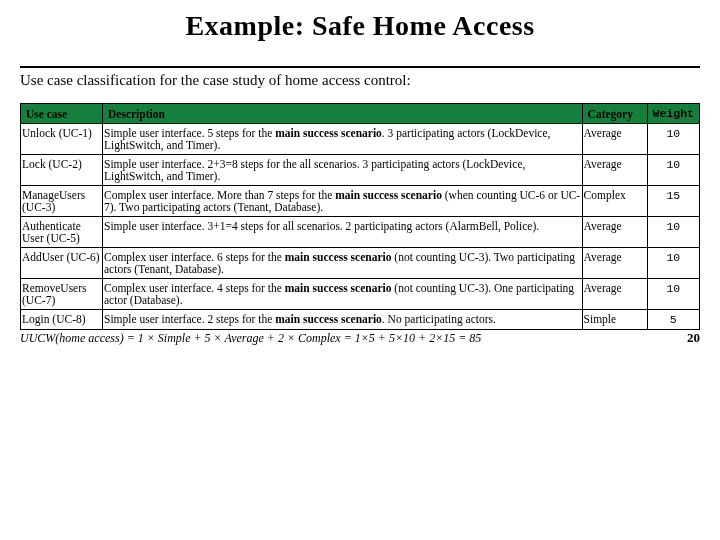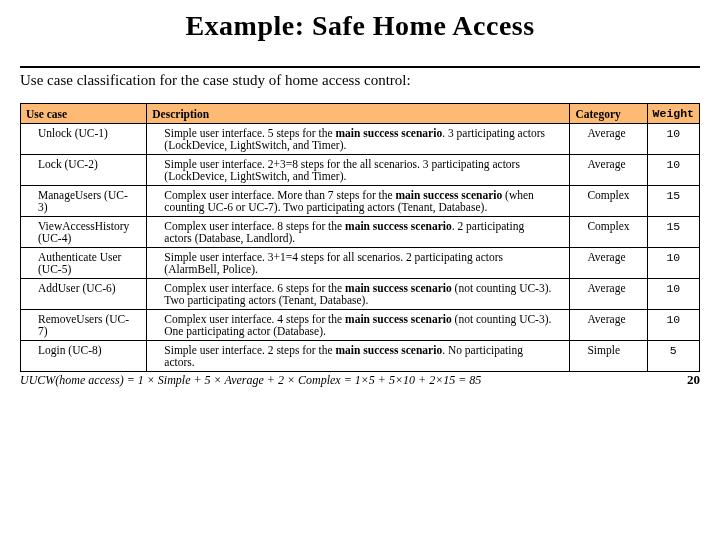--- a/index.html
+++ b/index.html
@@ -35,27 +35,27 @@
       margin-bottom: 14px;
     }
     table {
       width: 100%;
       border-collapse: collapse;
       font-size: 11.5px;
     }
     table th {
       border: 1px solid #000;
       padding: 3px 5px;
-      background: #fdba74;
+      background: #15803d;
       font-weight: bold;
       text-align: left;
     }
     table td {
       border: 1px solid #000;
-      padding: 3px 17px;
+      padding: 3px 1px;
       vertical-align: top;
     }
     .col-usecase { width: 82px; }
     .col-desc { width: auto; }
     .col-cat { width: 65px; }
     .col-weight { width: 48px; text-align: center; font-family: Liberation Mono, monospace; }
     .footer {
       display: flex;
       justify-content: space-between;
       align-items: center;
@@ -99,26 +99,20 @@
           <td class="col-cat">Average</td>
           <td class="col-weight" style="text-align: center;">10</td>
         </tr>
         <tr>
           <td class="col-usecase">ManageUsers (UC-3)</td>
           <td class="col-desc">Complex user interface. More than 7 steps for the <strong>main success scenario</strong> (when counting UC-6 or UC-7). Two participating actors (Tenant, Database).</td>
           <td class="col-cat">Complex</td>
           <td class="col-weight" style="text-align: center;">15</td>
         </tr>
         <tr>
-          <td class="col-usecase">ViewAccessHistory (UC-4)</td>
-          <td class="col-desc">Complex user interface. 8 steps for the <strong>main success scenario</strong>. 2 participating actors (Database, Landlord).</td>
-          <td class="col-cat">Complex</td>
-          <td class="col-weight" style="text-align: center;">15</td>
-        </tr>
-        <tr>
           <td class="col-usecase">Authenticate User (UC-5)</td>
           <td class="col-desc">Simple user interface. 3+1=4 steps for all scenarios. 2 participating actors (AlarmBell, Police).</td>
           <td class="col-cat">Average</td>
           <td class="col-weight" style="text-align: center;">10</td>
         </tr>
         <tr>
           <td class="col-usecase">AddUser (UC-6)</td>
           <td class="col-desc">Complex user interface. 6 steps for the <strong>main success scenario</strong> (not counting UC-3). Two participating actors (Tenant, Database).</td>
           <td class="col-cat">Average</td>
           <td class="col-weight" style="text-align: center;">10</td>

